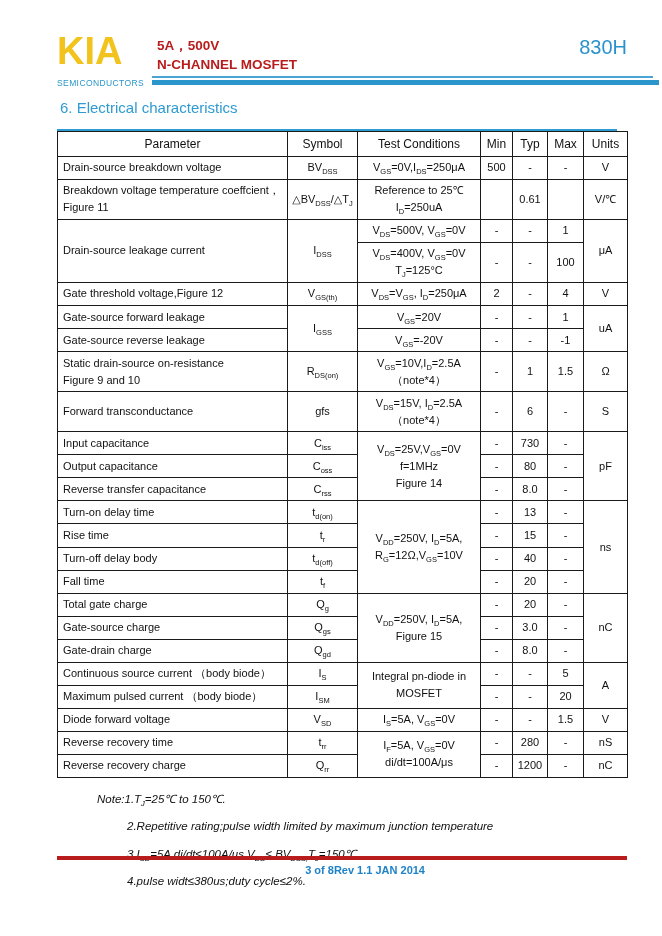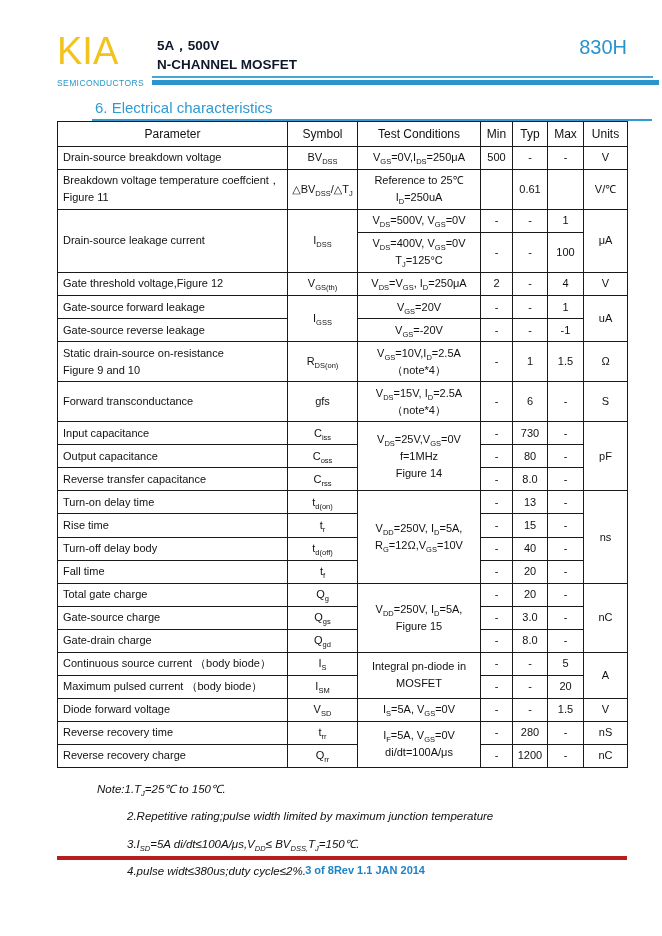--- a/index.html
+++ b/index.html
@@ -12,41 +12,40 @@
     color:#000;
     margin:0 auto;
     overflow:hidden;
   }
   .content { position:absolute; left:57px; right:35px; top:0; }
 
   
   .header { display:flex; align-items:flex-start; padding-top:33px; }
   .logo-block { width:100px; }
   .logo {
-    color:#f2c31c; font-size:38px; font-weight:400;
+    color:#f2c31c; font-size:38px; font-weight:700;
     letter-spacing:0px; line-height:0.95;
   }
   .logo-sub { color:#2a97c8; font-size:8.5px; margin-top:9px; letter-spacing:0.4px; }
   .title-block {
-    color:#0f172a; font-weight:700; font-size:13.5px;
+    color:#b91c1c; font-weight:700; font-size:13.5px;
     line-height:1.4; padding-top:4px; flex:1;
   }
   .part-no { color:#2a93cc; font-size:20px; line-height:1.0; padding-top:4px; }
   .rules { position:absolute; left:152px; right:3px; top:76px; }
   .rule-thin  { height:2px; background:#4aa5d4; margin-right:6px; }
   .rule-thick { height:5px; background:#2b96cc; margin-top:2px; }
 
   
   .section-title {
     margin-top:11px;
     color:#2e9bd2; font-size:15px;
-    padding-bottom:3px; padding-left:3px;
+    padding-bottom:13px; padding-left:3px;
     border-bottom:2px solid #2e9bd2;
     width:560px;
-    margin-left:35px;
   }
   .condition-note {
     width:570px; text-align:right; padding-right:38px;
     font-size:11px; margin-top:3px; margin-bottom:1px; color:#111;
   }
 
   
   table.spec {
     width:570px; border-collapse:collapse; table-layout:fixed;
     font-size:11px; color:#111;

